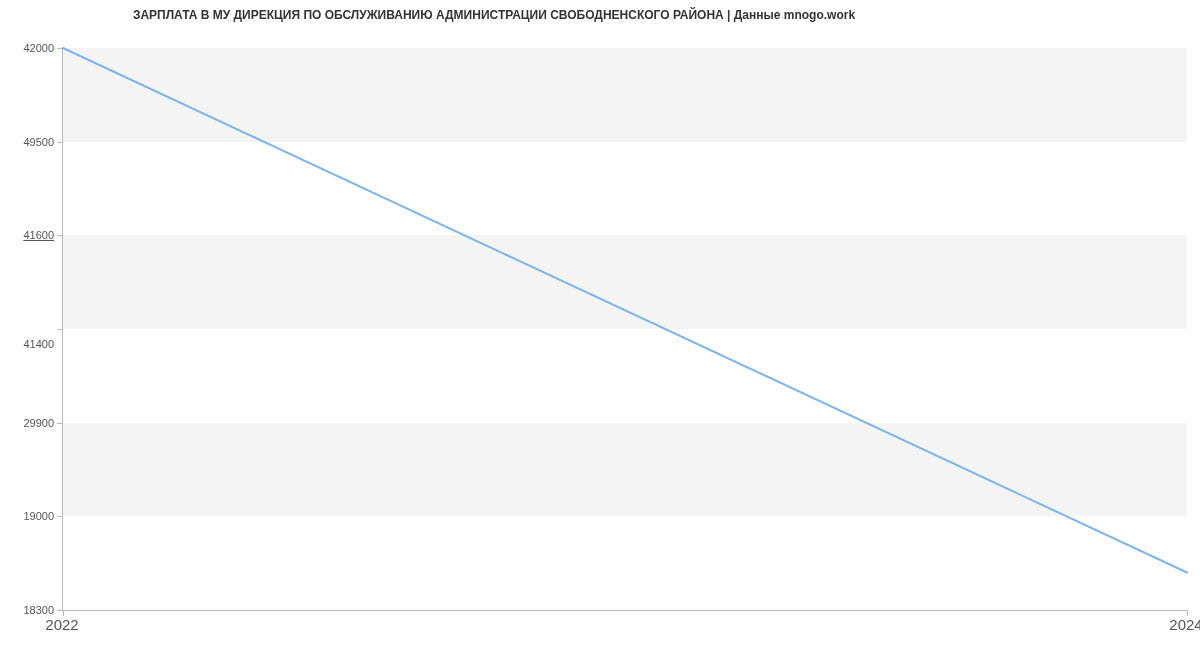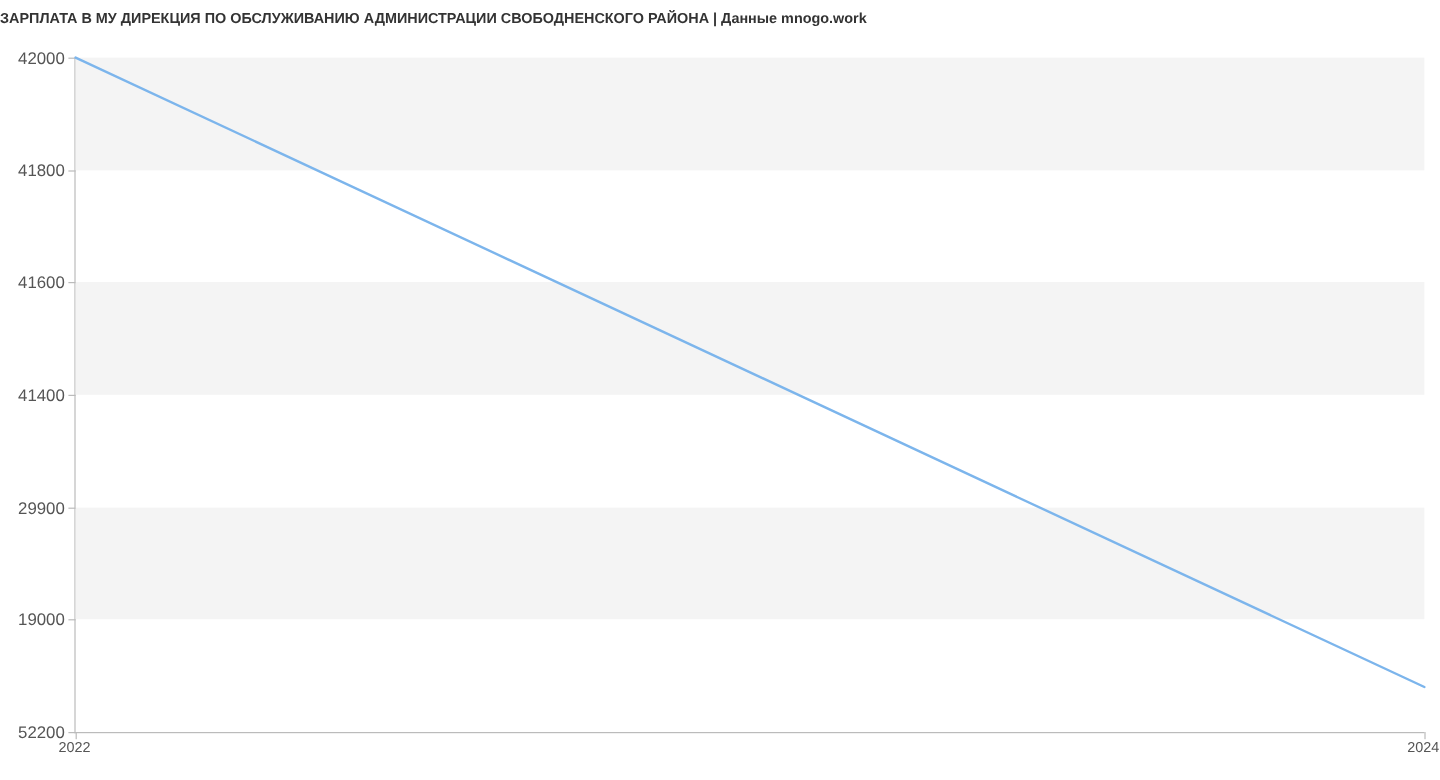--- a/index.html
+++ b/index.html
@@ -15,21 +15,21 @@
   .chart-wrap {
     position: relative;
     width: 1200px;
     height: 650px;
   }
   .title {
     position: absolute;
     top: 8px;
     left: 0;
     width: 988px;
-    text-align: left;
+    text-align: center;
     font-size: 12px;
     font-weight: bold;
     color: #333;
   }
   .plot {
     position: absolute;
     left: 62px;
     top: 48px;
     width: 1124px;
     height: 562px;
@@ -48,35 +48,35 @@
     left: -6px;
     width: 6px;
     height: 1px;
     background: #bbb;
   }
   .ytick-label {
     position: absolute;
     right: 1146px;
     width: 46px;
     text-align: right;
-    font-size: 14px;
+    font-size: 11px;
     color: #555;
     transform: translateY(-50%);
   }
   .xtick-line {
     position: absolute;
     bottom: -6px;
     width: 1px;
     height: 6px;
     background: #bbb;
   }
   .xtick-label {
     position: absolute;
     top: 616px;
-    font-size: 12px;
+    font-size: 15px;
     color: #555;
     transform: translateX(-50%);
   }
   svg.line-layer {
     position: absolute;
     left: 0;
     top: 0;
     width: 100%;
     height: 100%;
     overflow: visible;
@@ -88,26 +88,26 @@
     stroke-linecap: round;
   }
 </style>
 </head>
 <body>
 
 <div class="chart-wrap">
   <div class="title">ЗАРПЛАТА В МУ ДИРЕКЦИЯ ПО ОБСЛУЖИВАНИЮ АДМИНИСТРАЦИИ СВОБОДНЕНСКОГО РАЙОНА | Данные mnogo.work</div>
 
   <div class="ytick-label" style="top:48px;">42000</div>
-  <div class="ytick-label" style="top:141.67px;">41800</div>
-  <div class="ytick-label" style="top:235.33px;">41600</div>
-  <div class="ytick-label" style="top:329px;">41400</div>
+  <div class="ytick-label" style="top:141.67px;">49500</div>
+  <div class="ytick-label" style="top:235.33px;text-decoration:underline;">41600</div>
+  <div class="ytick-label" style="top:344px;">41400</div>
   <div class="ytick-label" style="top:422.67px;">29900</div>
   <div class="ytick-label" style="top:516.33px;">19000</div>
-  <div class="ytick-label" style="top:610px;">52200</div>
+  <div class="ytick-label" style="top:610px;">18300</div>
 
   <div class="xtick-label" style="left:62px;">2022</div>
   <div class="xtick-label" style="left:1186px;">2024</div>
 
   <div class="plot">
 
     <div class="band" style="top:0; height:93.67px;"></div>
     <div class="band" style="top:187.33px; height:93.67px;"></div>
     <div class="band" style="top:374.67px; height:93.67px;"></div>
 

